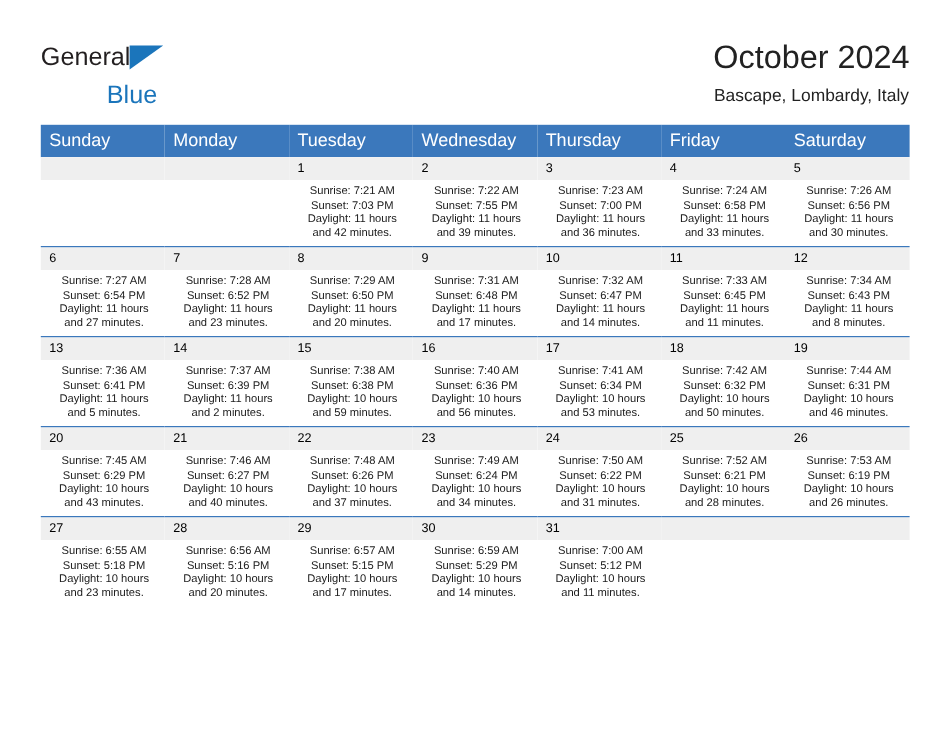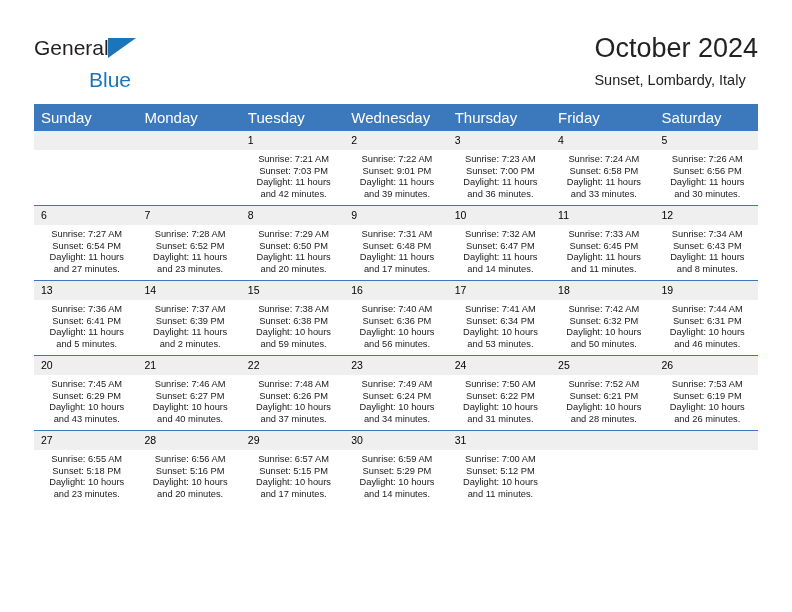--- a/index.html
+++ b/index.html
@@ -59,21 +59,21 @@
     top: 20px;
     font-size: 21px;
     color: #1b75bb;
     font-family: "Liberation Sans", sans-serif;
     margin-top: 12px;
   }
   .title-block {
     position: absolute;
     right: 34px;
     top: 32px;
-    text-align: left;
+    text-align: center;
   }
   .title-main {
     font-size: 27px;
     color: #222222;
     line-height: 32px;
     font-weight: normal;
     font-family: "Liberation Sans", sans-serif;
   }
   .title-sub {
     font-size: 14.5px;
@@ -143,21 +143,21 @@
   <div class="header">
 
     <div class="brand">
       <span class="brand-general">General</span>
       <span class="brand-triangle"></span>
       <span class="brand-blue">Blue</span>
     </div>
 
     <div class="title-block">
       <div class="title-main">October 2024</div>
-      <div class="title-sub">Sunset, Lombardy, Italy</div>
+      <div class="title-sub">Bascape, Lombardy, Italy</div>
     </div>
 
   </div>
 
   <table class="calendar">
     <thead>
       <tr>
         <th>Sunday</th>
         <th>Monday</th>
         <th>Tuesday</th>
@@ -194,21 +194,21 @@
             <div>Sunrise: 7:21 AM</div>
             <div>Sunset: 7:03 PM</div>
             <div>Daylight: 11 hours</div>
             <div>and 42 minutes.</div>
           </div>
         </td>
         <td>
           <span class="daynum">2</span>
           <div class="info">
             <div>Sunrise: 7:22 AM</div>
-            <div>Sunset: 9:01 PM</div>
+            <div>Sunset: 7:55 PM</div>
             <div>Daylight: 11 hours</div>
             <div>and 39 minutes.</div>
           </div>
         </td>
         <td>
           <span class="daynum">3</span>
           <div class="info">
             <div>Sunrise: 7:23 AM</div>
             <div>Sunset: 7:00 PM</div>
             <div>Daylight: 11 hours</div>

